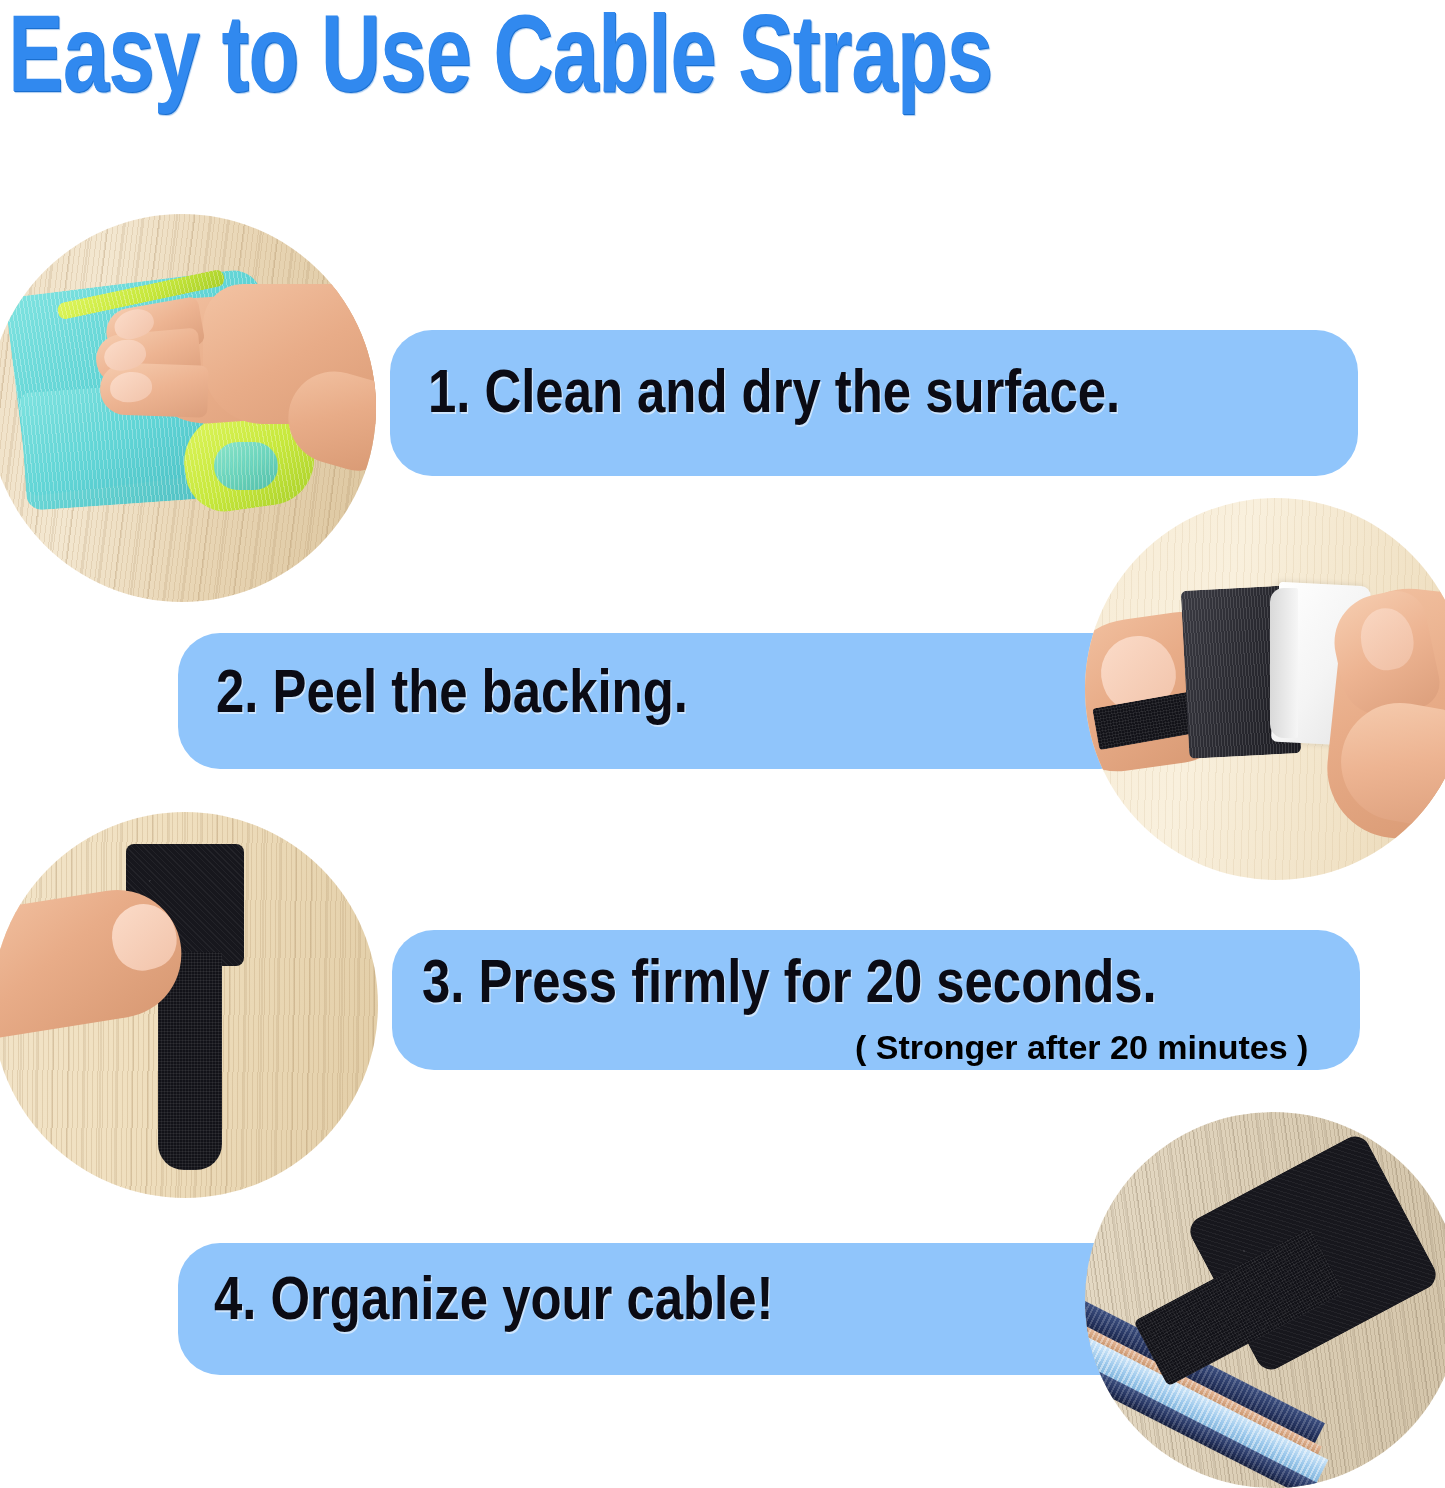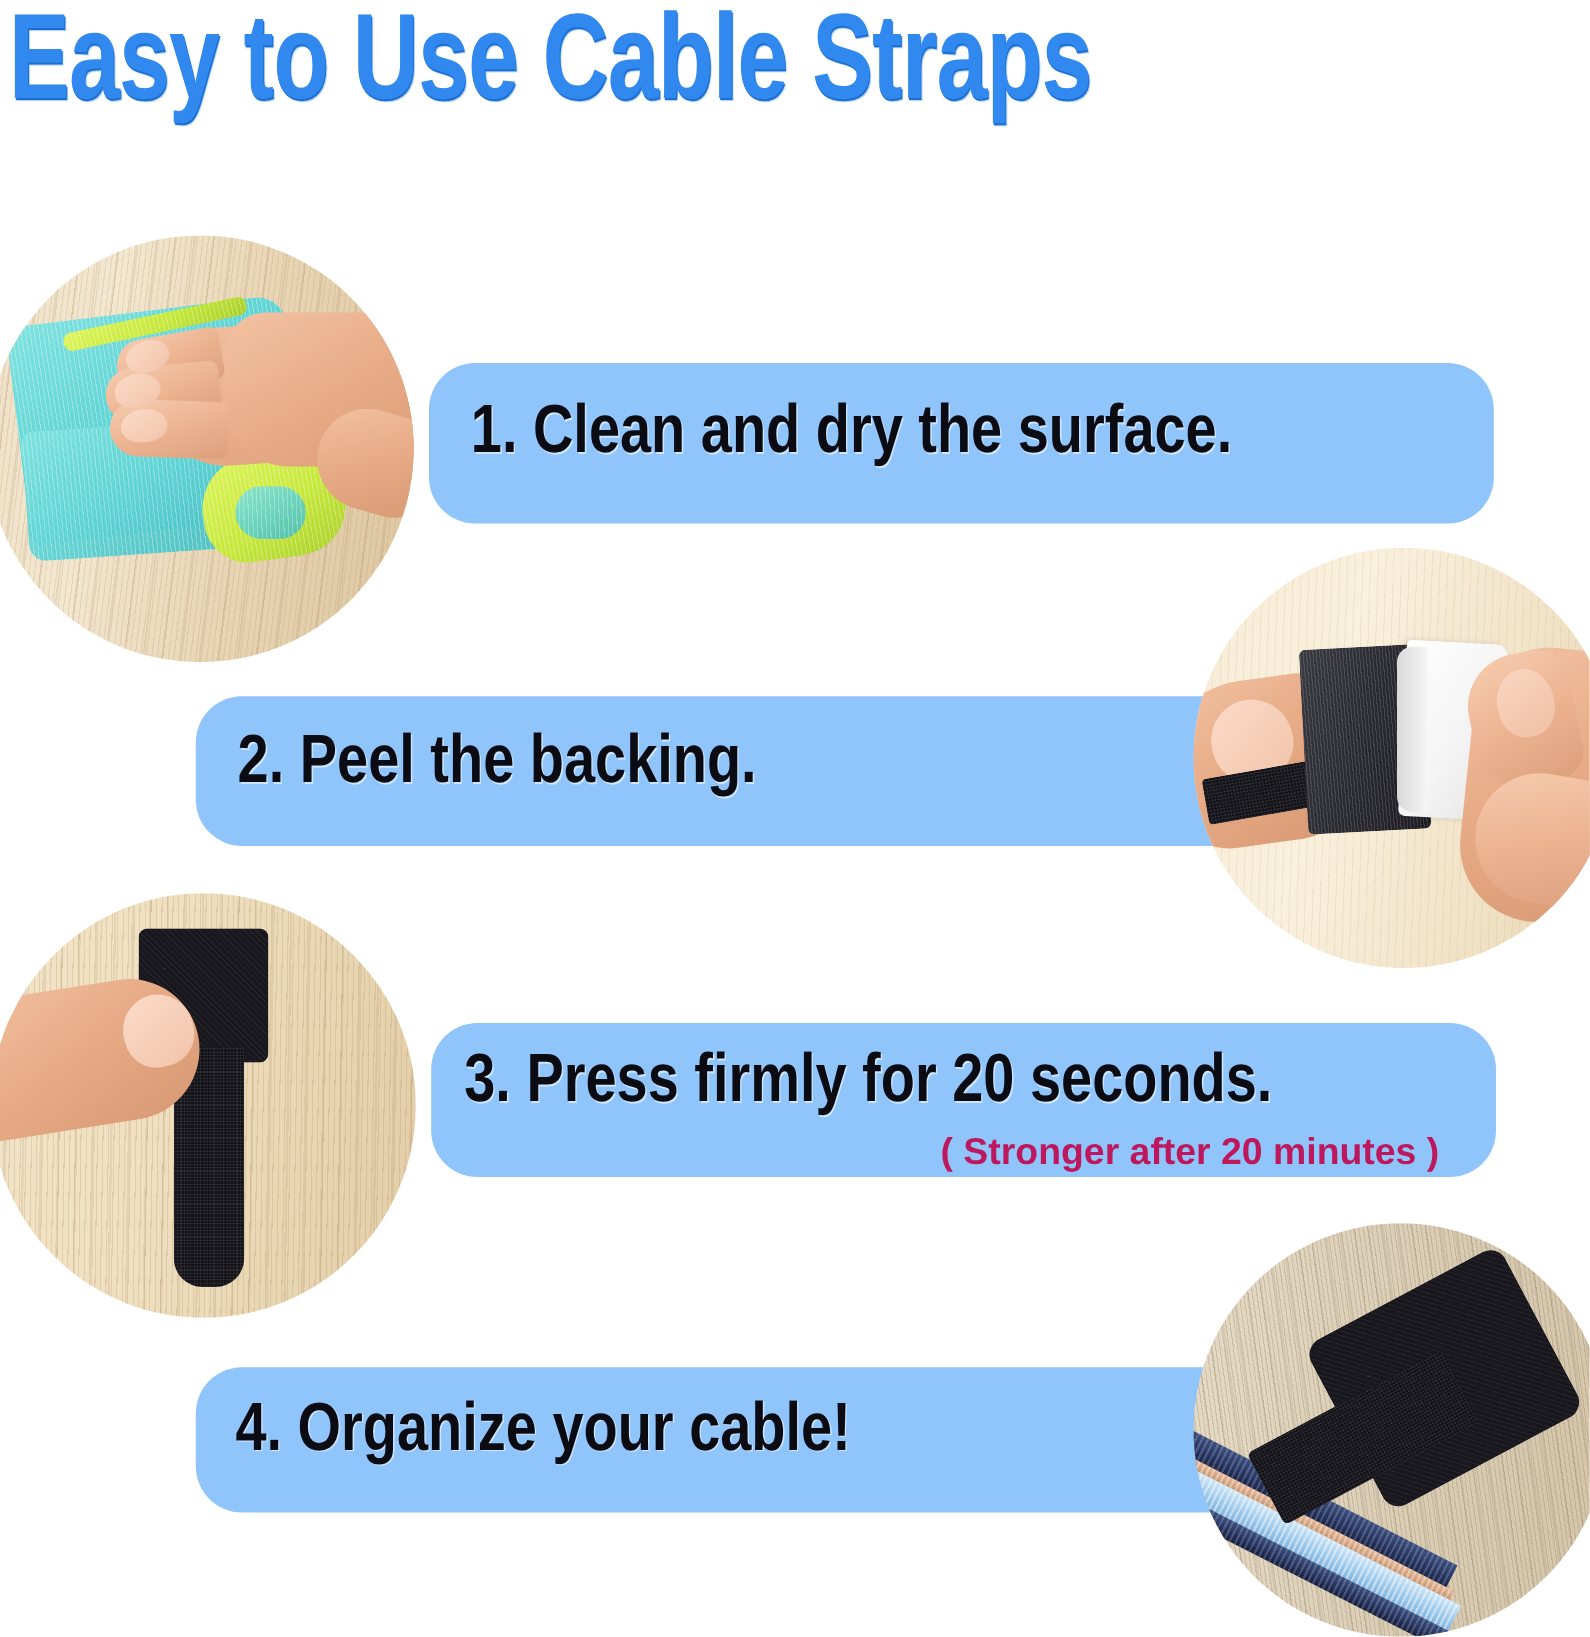--- a/index.html
+++ b/index.html
@@ -42,21 +42,21 @@
     white-space:nowrap;
     transform:scaleX(0.82);
     transform-origin:left center;
     text-shadow:1.5px 1.5px 0 rgba(255,255,255,.55);
     z-index:3;
   }
   .pill-sub {
     position:absolute;
     font-family:"Liberation Sans", sans-serif;
     font-weight:700;
-    color:#be185d;
+    color:#000000;
     white-space:nowrap;
     z-index:3;
   }
 
   #pill1 { left:390px; top:330px; width:968px; height:146px; }
   #txt1  { left:428px; top:355px; font-size:62px; }
 
   #pill2 { left:178px; top:633px; width:964px; height:136px; }
   #txt2  { left:216px; top:655px; font-size:62px; }
 

